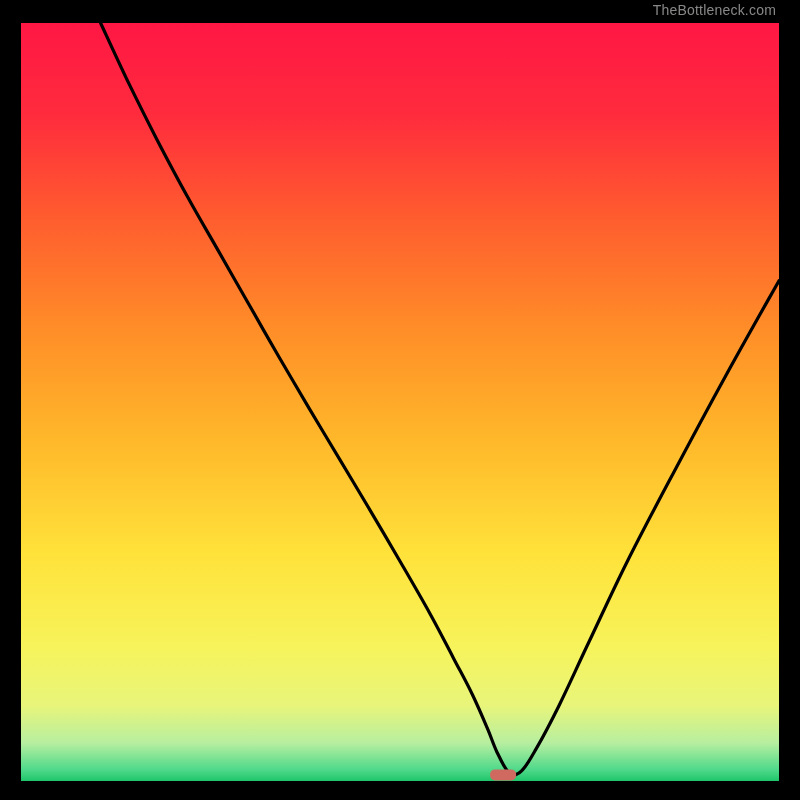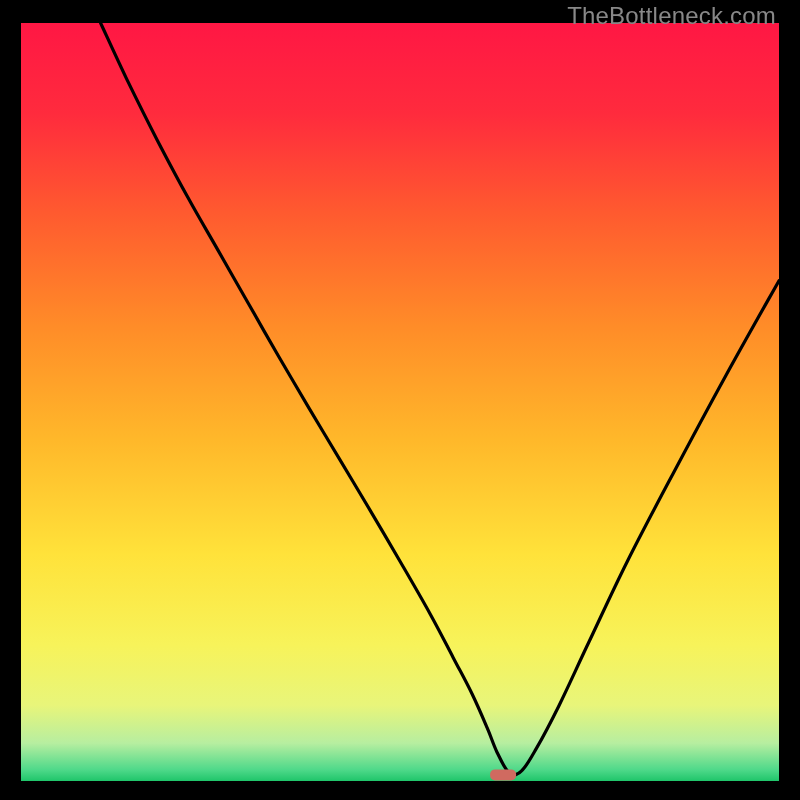--- a/index.html
+++ b/index.html
@@ -23,21 +23,21 @@
     left: 0;
     top: 0;
     width: 758px;
     height: 758px;
   }
   .watermark {
     position: absolute;
     top: 2px;
     right: 24px;
     font-family: Arial, Helvetica, sans-serif;
-    font-size: 24px;
+    font-size: 14px;
     color: #888888;
     letter-spacing: 0.2px;
   }
 </style>
 </head>
 <body>
 
 <div class="frame">
   <svg class="plot-area" viewBox="0 0 758 758" preserveAspectRatio="none">
     <defs>

